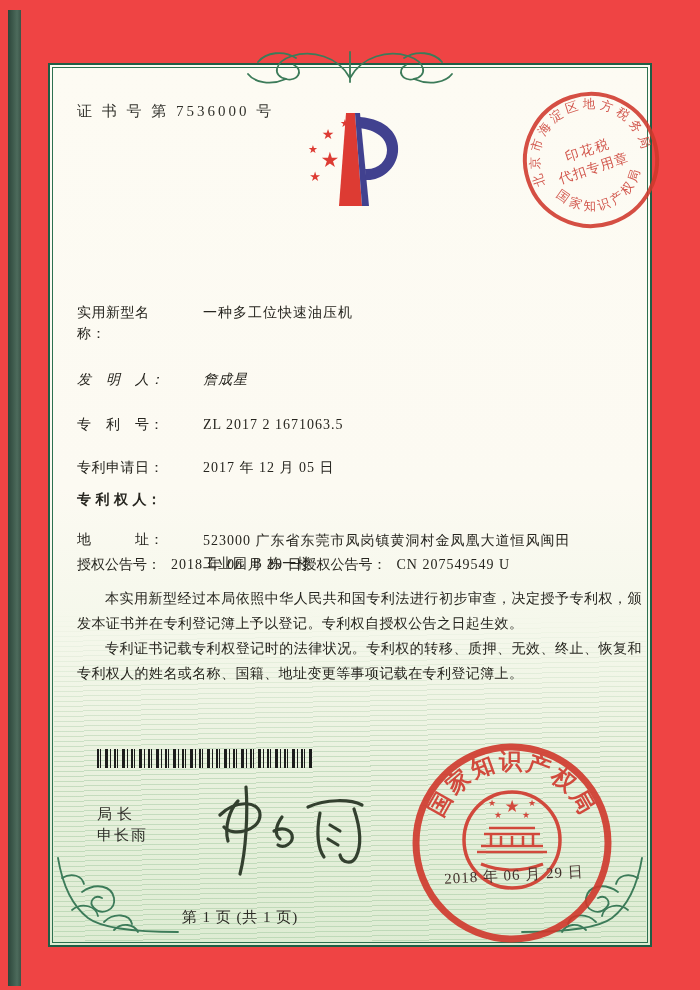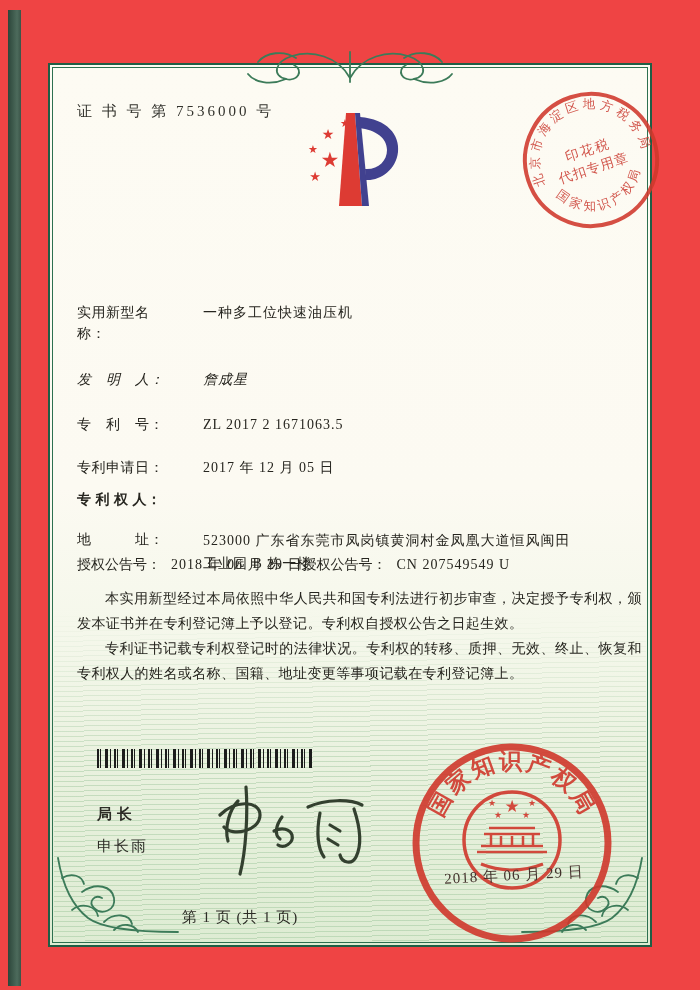--- a/index.html
+++ b/index.html
@@ -51,21 +51,21 @@
   .bodytext { position:absolute; left:27px; right:8px; top:521px; z-index:7;
               font-size:14px; line-height:25px; color:#26251f; text-align:justify; }
   .bodytext p { text-indent:2em; letter-spacing:.4px; }
 
   .barcode { position:absolute; left:47px; top:684px; width:215px; height:19px; z-index:7;
       background:repeating-linear-gradient(90deg,
         #1c1c1c 0 2px, transparent 2px 3px, #1c1c1c 3px 4px, transparent 4px 8px,
         #1c1c1c 8px 11px, transparent 11px 13px, #1c1c1c 13px 14px, transparent 14px 17px); }
 
   .sign-labels { position:absolute; left:47px; top:740px; z-index:8; font-size:15px; color:#2c2c26; }
-  .sign-labels .t1 { letter-spacing:5px; margin-bottom:13px;font-weight:bold; }
+  .sign-labels .t1 { letter-spacing:5px; margin-bottom:2px; }
   .sign-labels .t2 { letter-spacing:2px; }
 
   .signature { position:absolute; left:158px; top:714px; z-index:8; }
 
   .seal { position:absolute; left:359px; top:675px; width:206px; height:206px; z-index:9; }
   .seal-date { position:absolute; left:15px; top:126px; width:180px; text-align:center;
                font-size:15px; color:#43322c; letter-spacing:1px; transform:rotate(-3deg); }
 
   .footer { position:absolute; left:0; right:220px; top:843px; text-align:center; z-index:8;
             font-size:15px; color:#2c2c26; letter-spacing:1px; }

